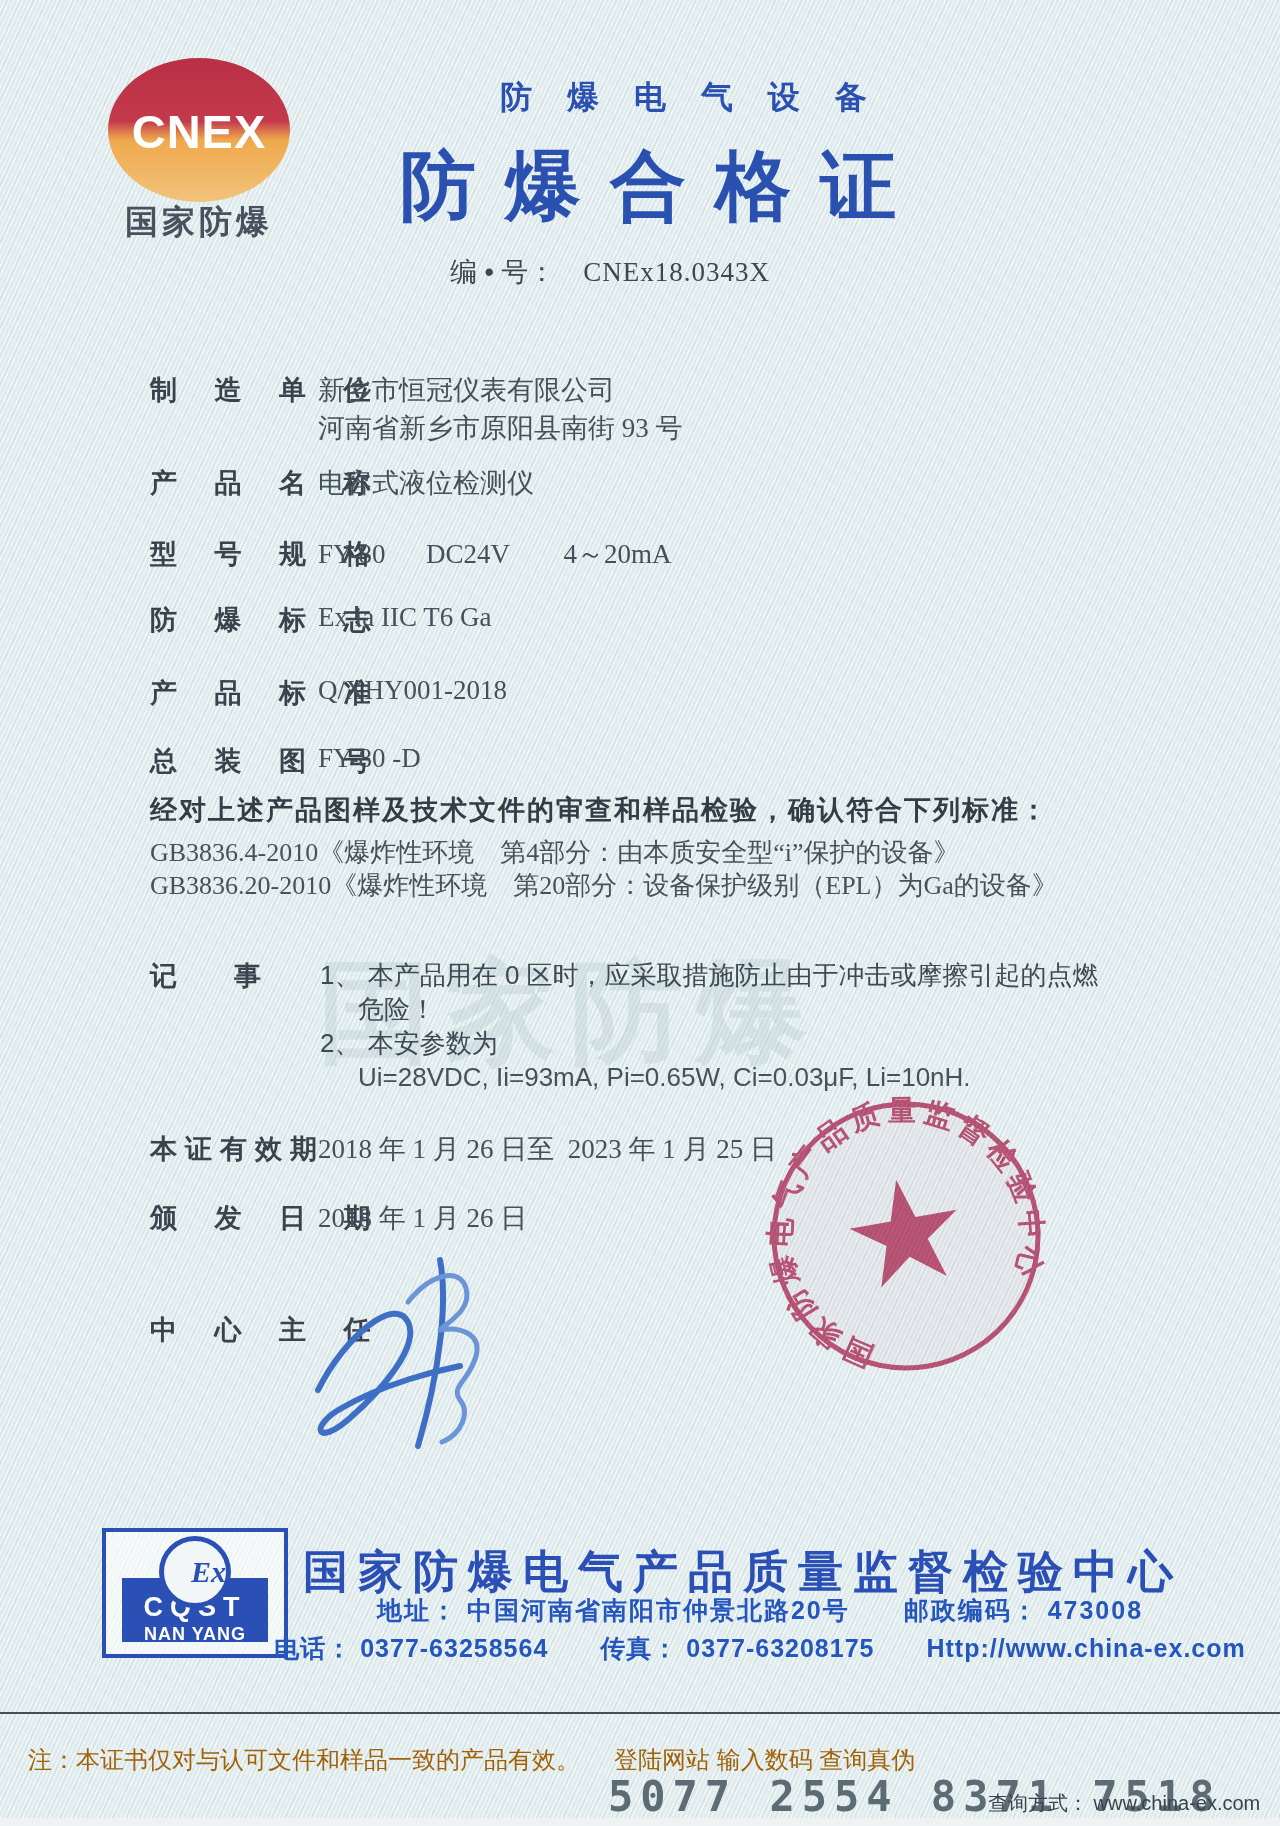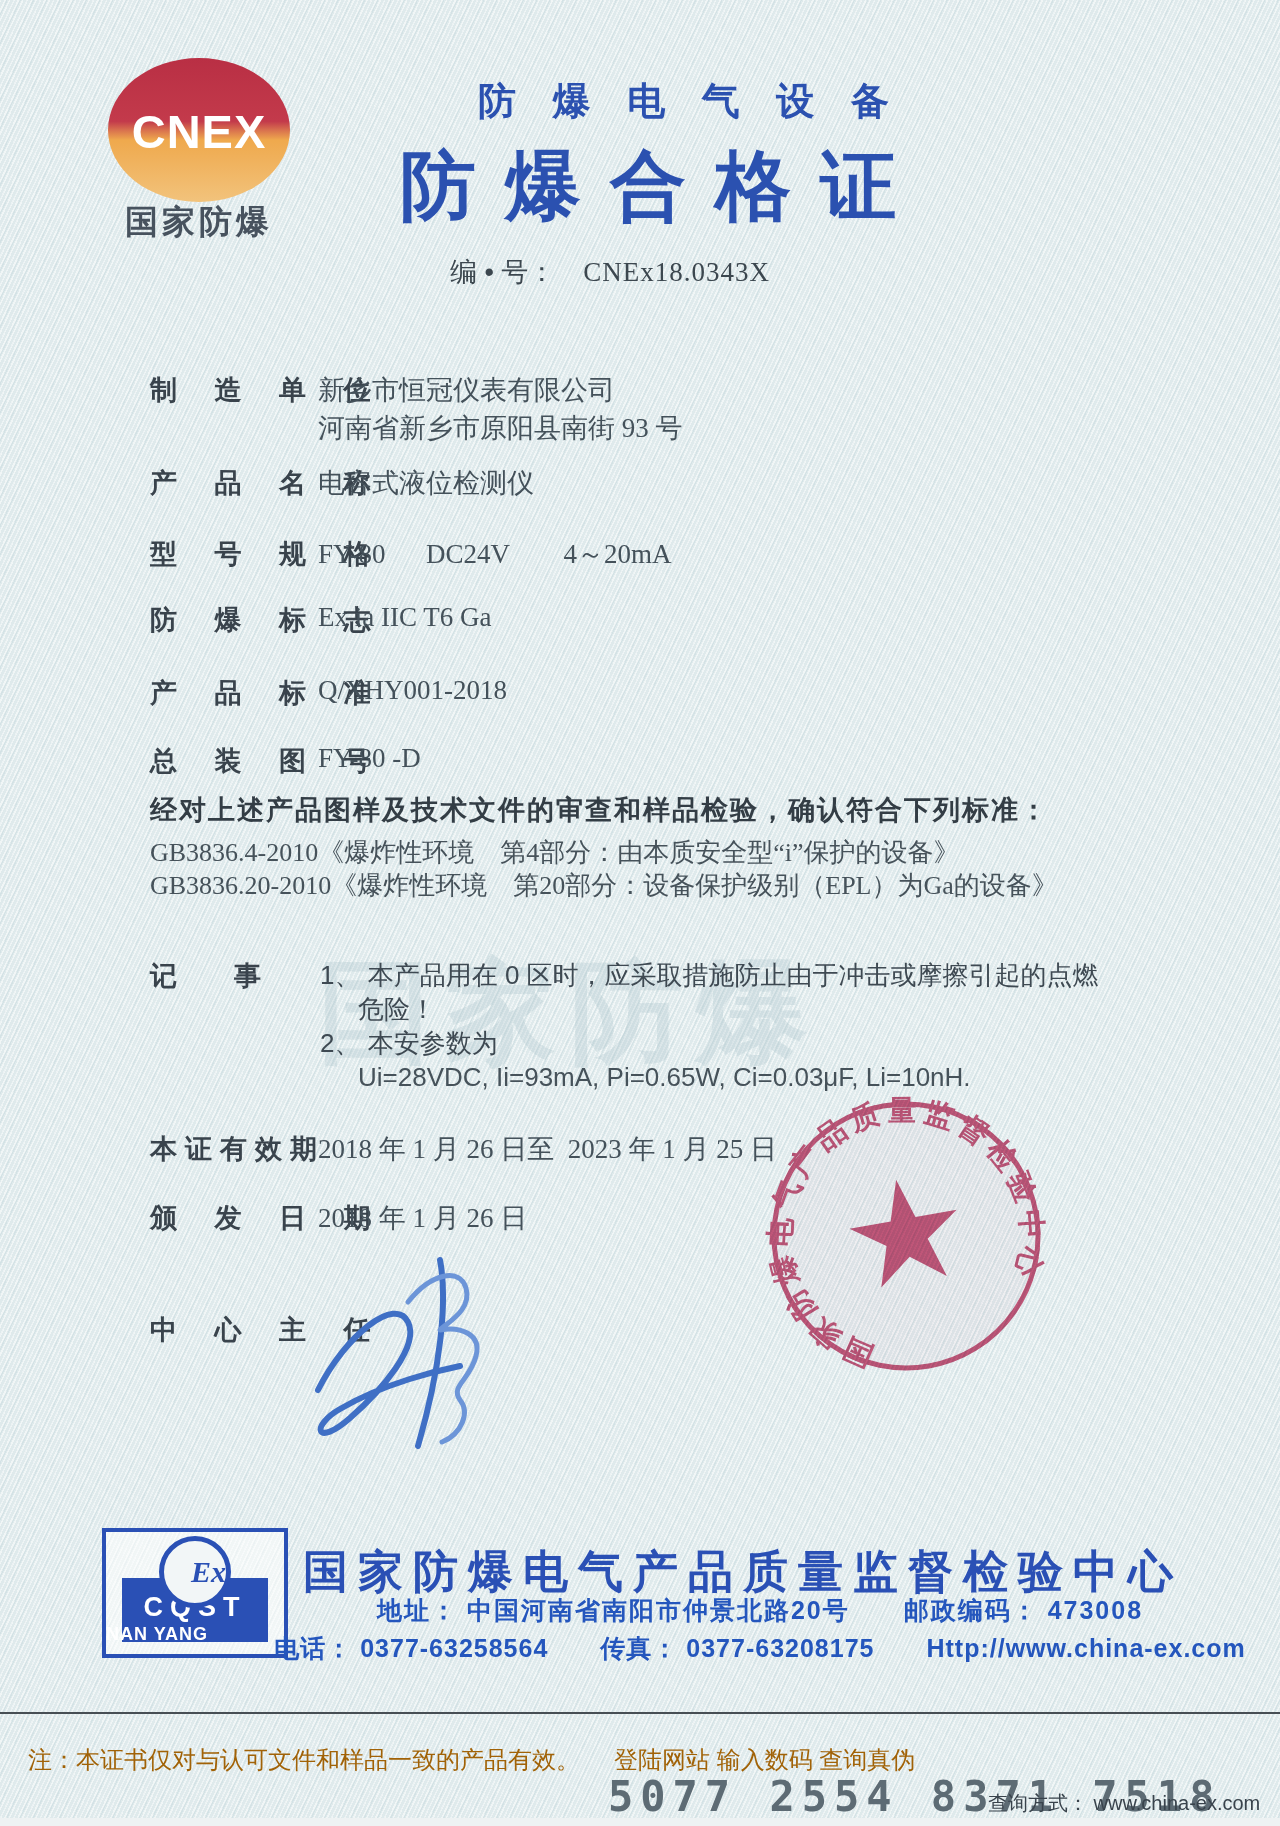--- a/index.html
+++ b/index.html
@@ -31,21 +31,21 @@
   }
   .cnex-text { color:#fff; font-size:47px; font-weight:bold; letter-spacing:1px; margin-top:2px; }
   .cnex-caption {
     position:absolute; left:100px; top:200px; width:198px; text-align:center;
     font-size:33px; font-weight:600; letter-spacing:4px; color:#47525e;
   }
 
   
   .doc-type {
     position:absolute; left:400px; top:76px; width:580px; text-align:center;
-    font-size:38px; font-weight:bold; color:#2b51b0; letter-spacing:13px; white-space:nowrap;
+    font-size:32px; font-weight:bold; color:#2b51b0; letter-spacing:13px; white-space:nowrap;
   }
   .doc-title {
     position:absolute; left:330px; top:136px; width:640px; text-align:center;
     font-size:76px; font-weight:bold; color:#2b51b0; letter-spacing:4px; white-space:nowrap;
   }
   .cert-no-line {
     position:absolute; left:300px; top:254px; width:620px; text-align:center;
     font-size:27px; color:#3c474f; white-space:nowrap;
   }
   .cert-no-line .num { font-family:"Liberation Serif", serif; margin-left:28px; letter-spacing:1px; }
@@ -81,21 +81,21 @@
   
   .excqst { position:absolute; left:102px; top:1528px; width:186px; height:130px; border:4px solid #2a50b5; background:rgba(255,255,255,.55); z-index:1; }
   .excqst .bluebox { position:absolute; left:16px; right:16px; top:46px; bottom:12px; background:#2a50b5; }
   .excqst .circle {
     position:absolute; left:50%; top:4px; transform:translateX(-50%);
     width:72px; height:72px; border-radius:50%; background:#f2f6f7; border:5px solid #2a50b5;
     display:flex; align-items:center; justify-content:flex-end;
   }
   .excqst .extext { color:#2a50b5; font-size:30px; font-weight:bold; font-family:"Liberation Serif", serif; font-style:italic; }
   .excqst .cqst { position:absolute; left:0; right:0; top:60px; text-align:center; color:#fff; font-size:27px; font-weight:bold; letter-spacing:7px; }
-  .excqst .city { position:absolute; left:0; right:0; top:92px; color:#fff; font-size:18px; font-weight:bold; letter-spacing:1px; }
+  .excqst .city { position:absolute; left:0; right:0; top:92px; text-align:center; color:#fff; font-size:18px; font-weight:bold; letter-spacing:1px; }
 
   .agency-name {
     position:absolute; left:303px; top:1542px; font-size:45px; font-weight:bold;
     color:#2a50b5; letter-spacing:10px; white-space:nowrap; z-index:1;
   }
   .agency-address { position:absolute; left:270px; top:1594px; width:980px; text-align:center; font-size:25px; font-weight:bold; color:#2456bd; letter-spacing:2px; white-space:pre; z-index:1; }
   .agency-phone   { position:absolute; left:260px; top:1632px; width:1000px; text-align:center; font-size:25px; font-weight:bold; color:#2456bd; letter-spacing:1px; white-space:pre; z-index:1; }
 
   
   .divider { position:absolute; left:0; top:1712px; width:1280px; height:2px; background:#474e54; }

